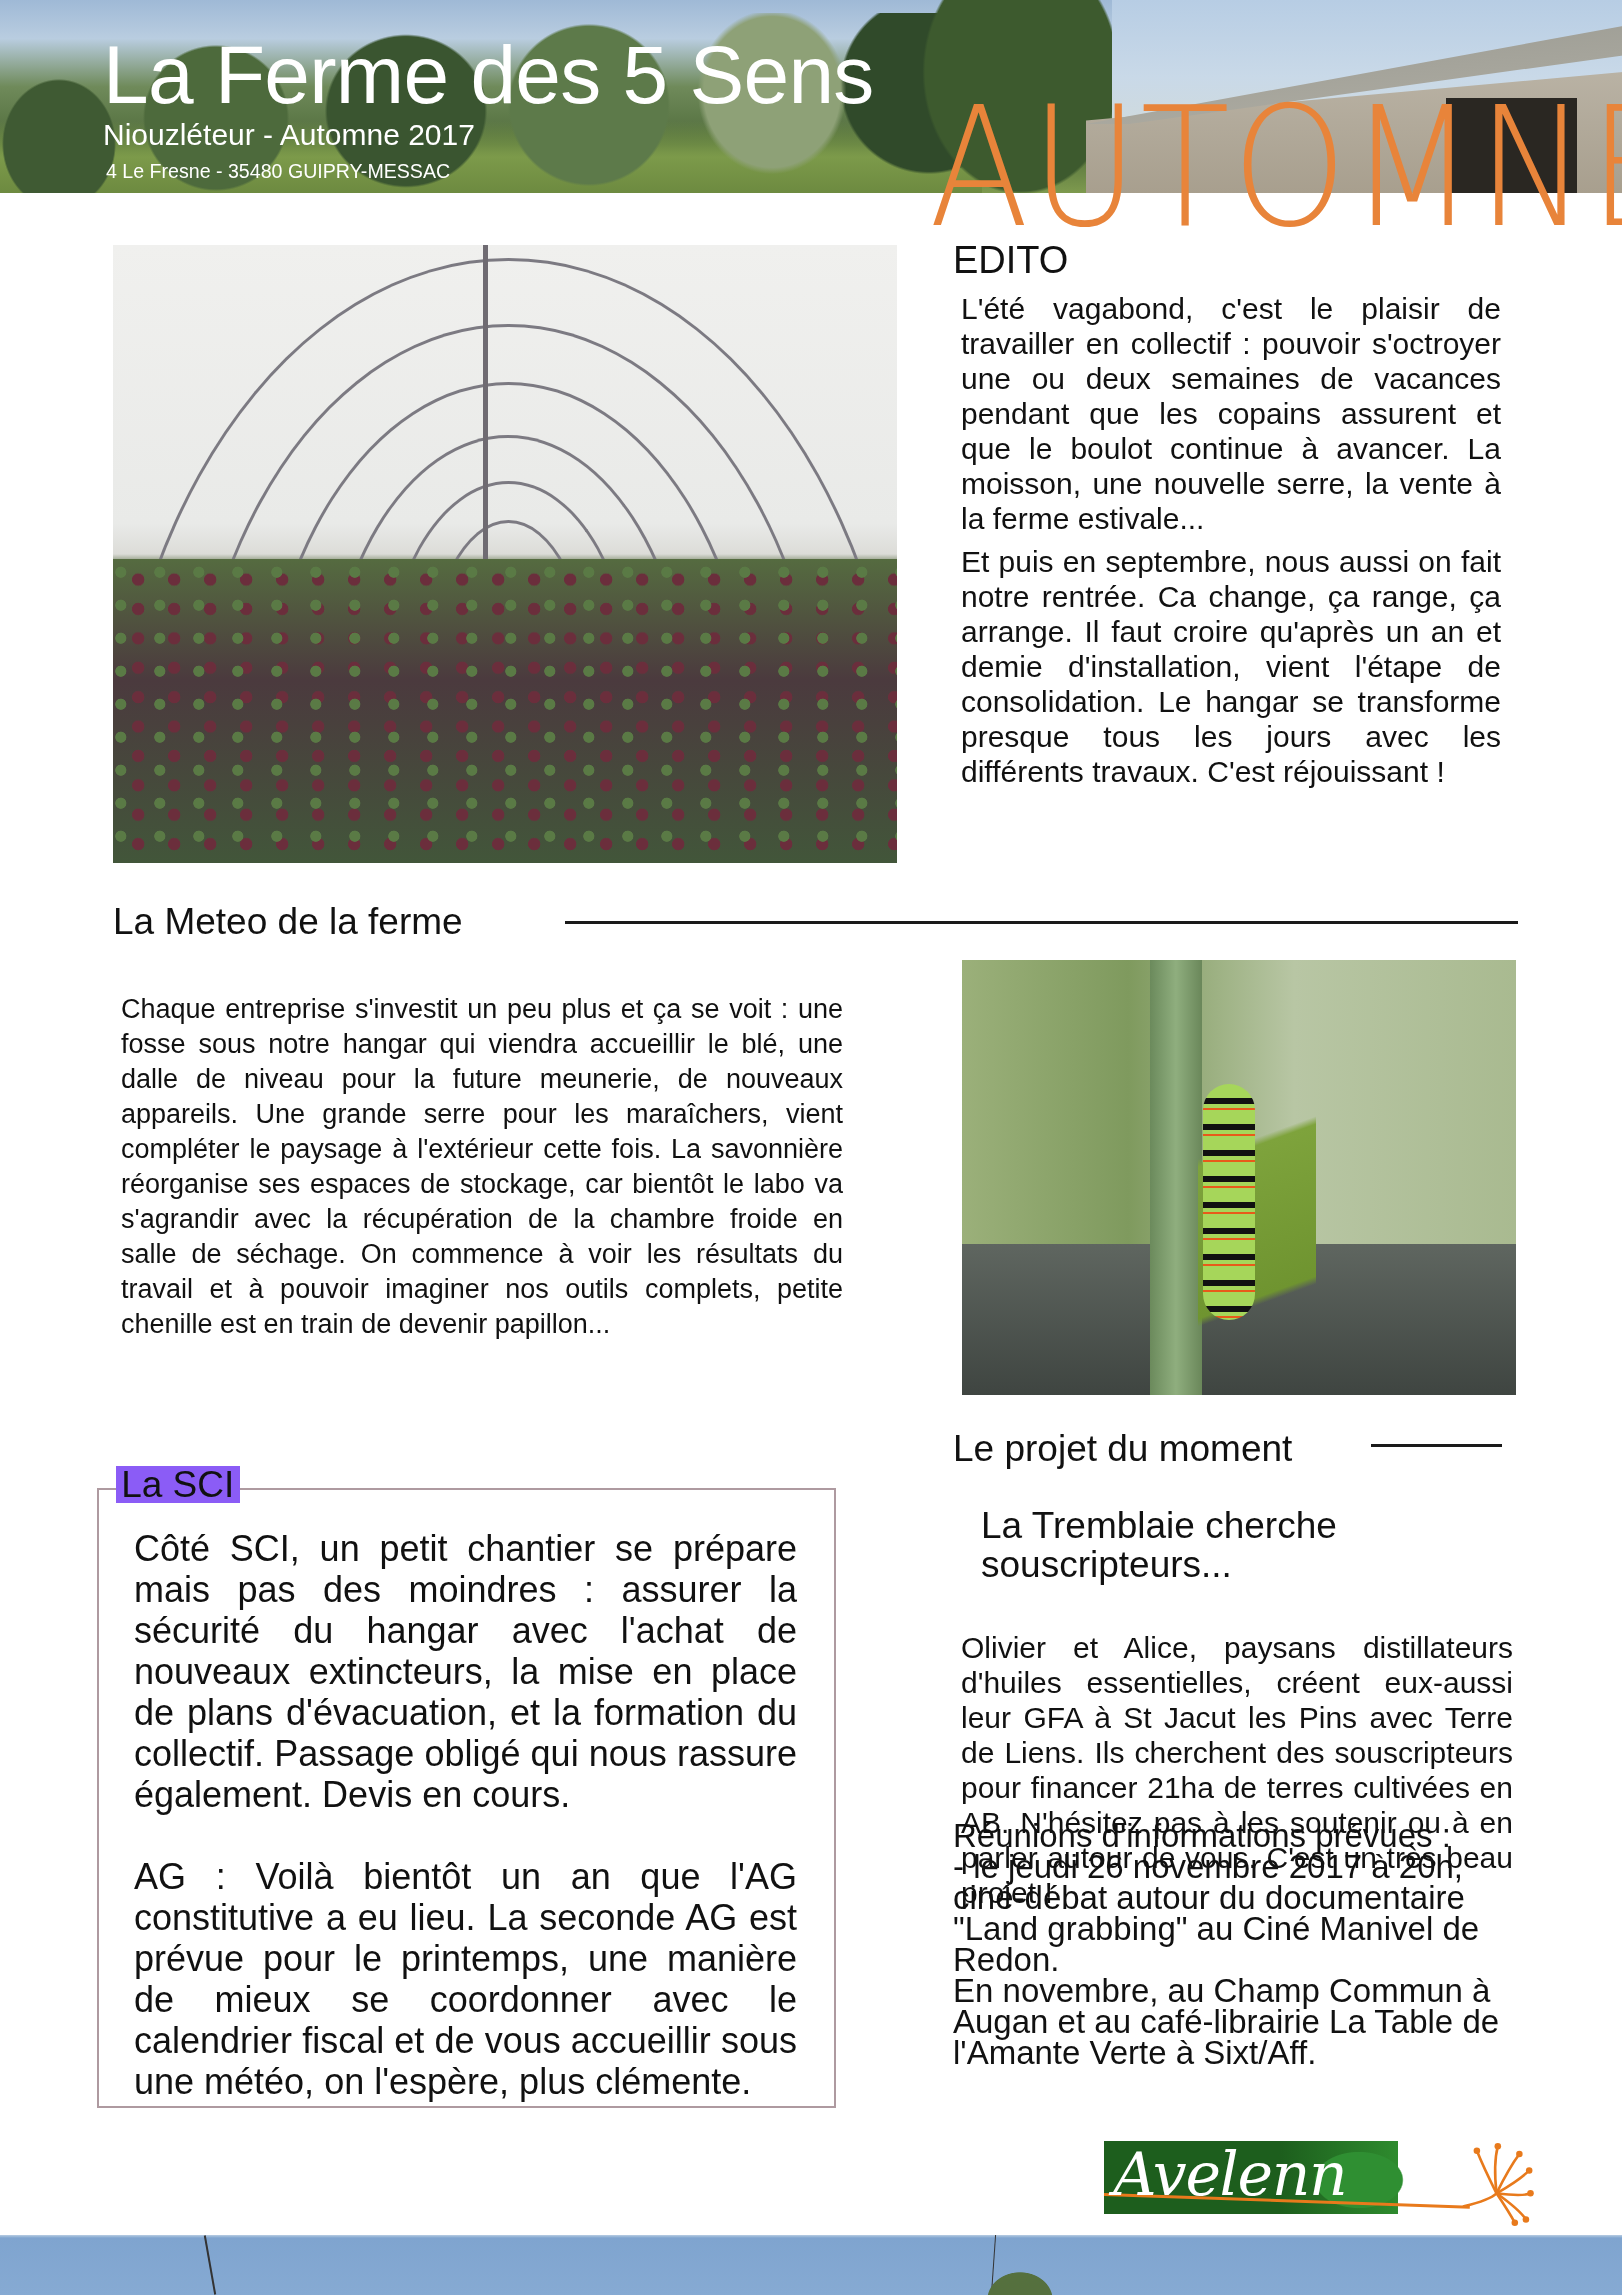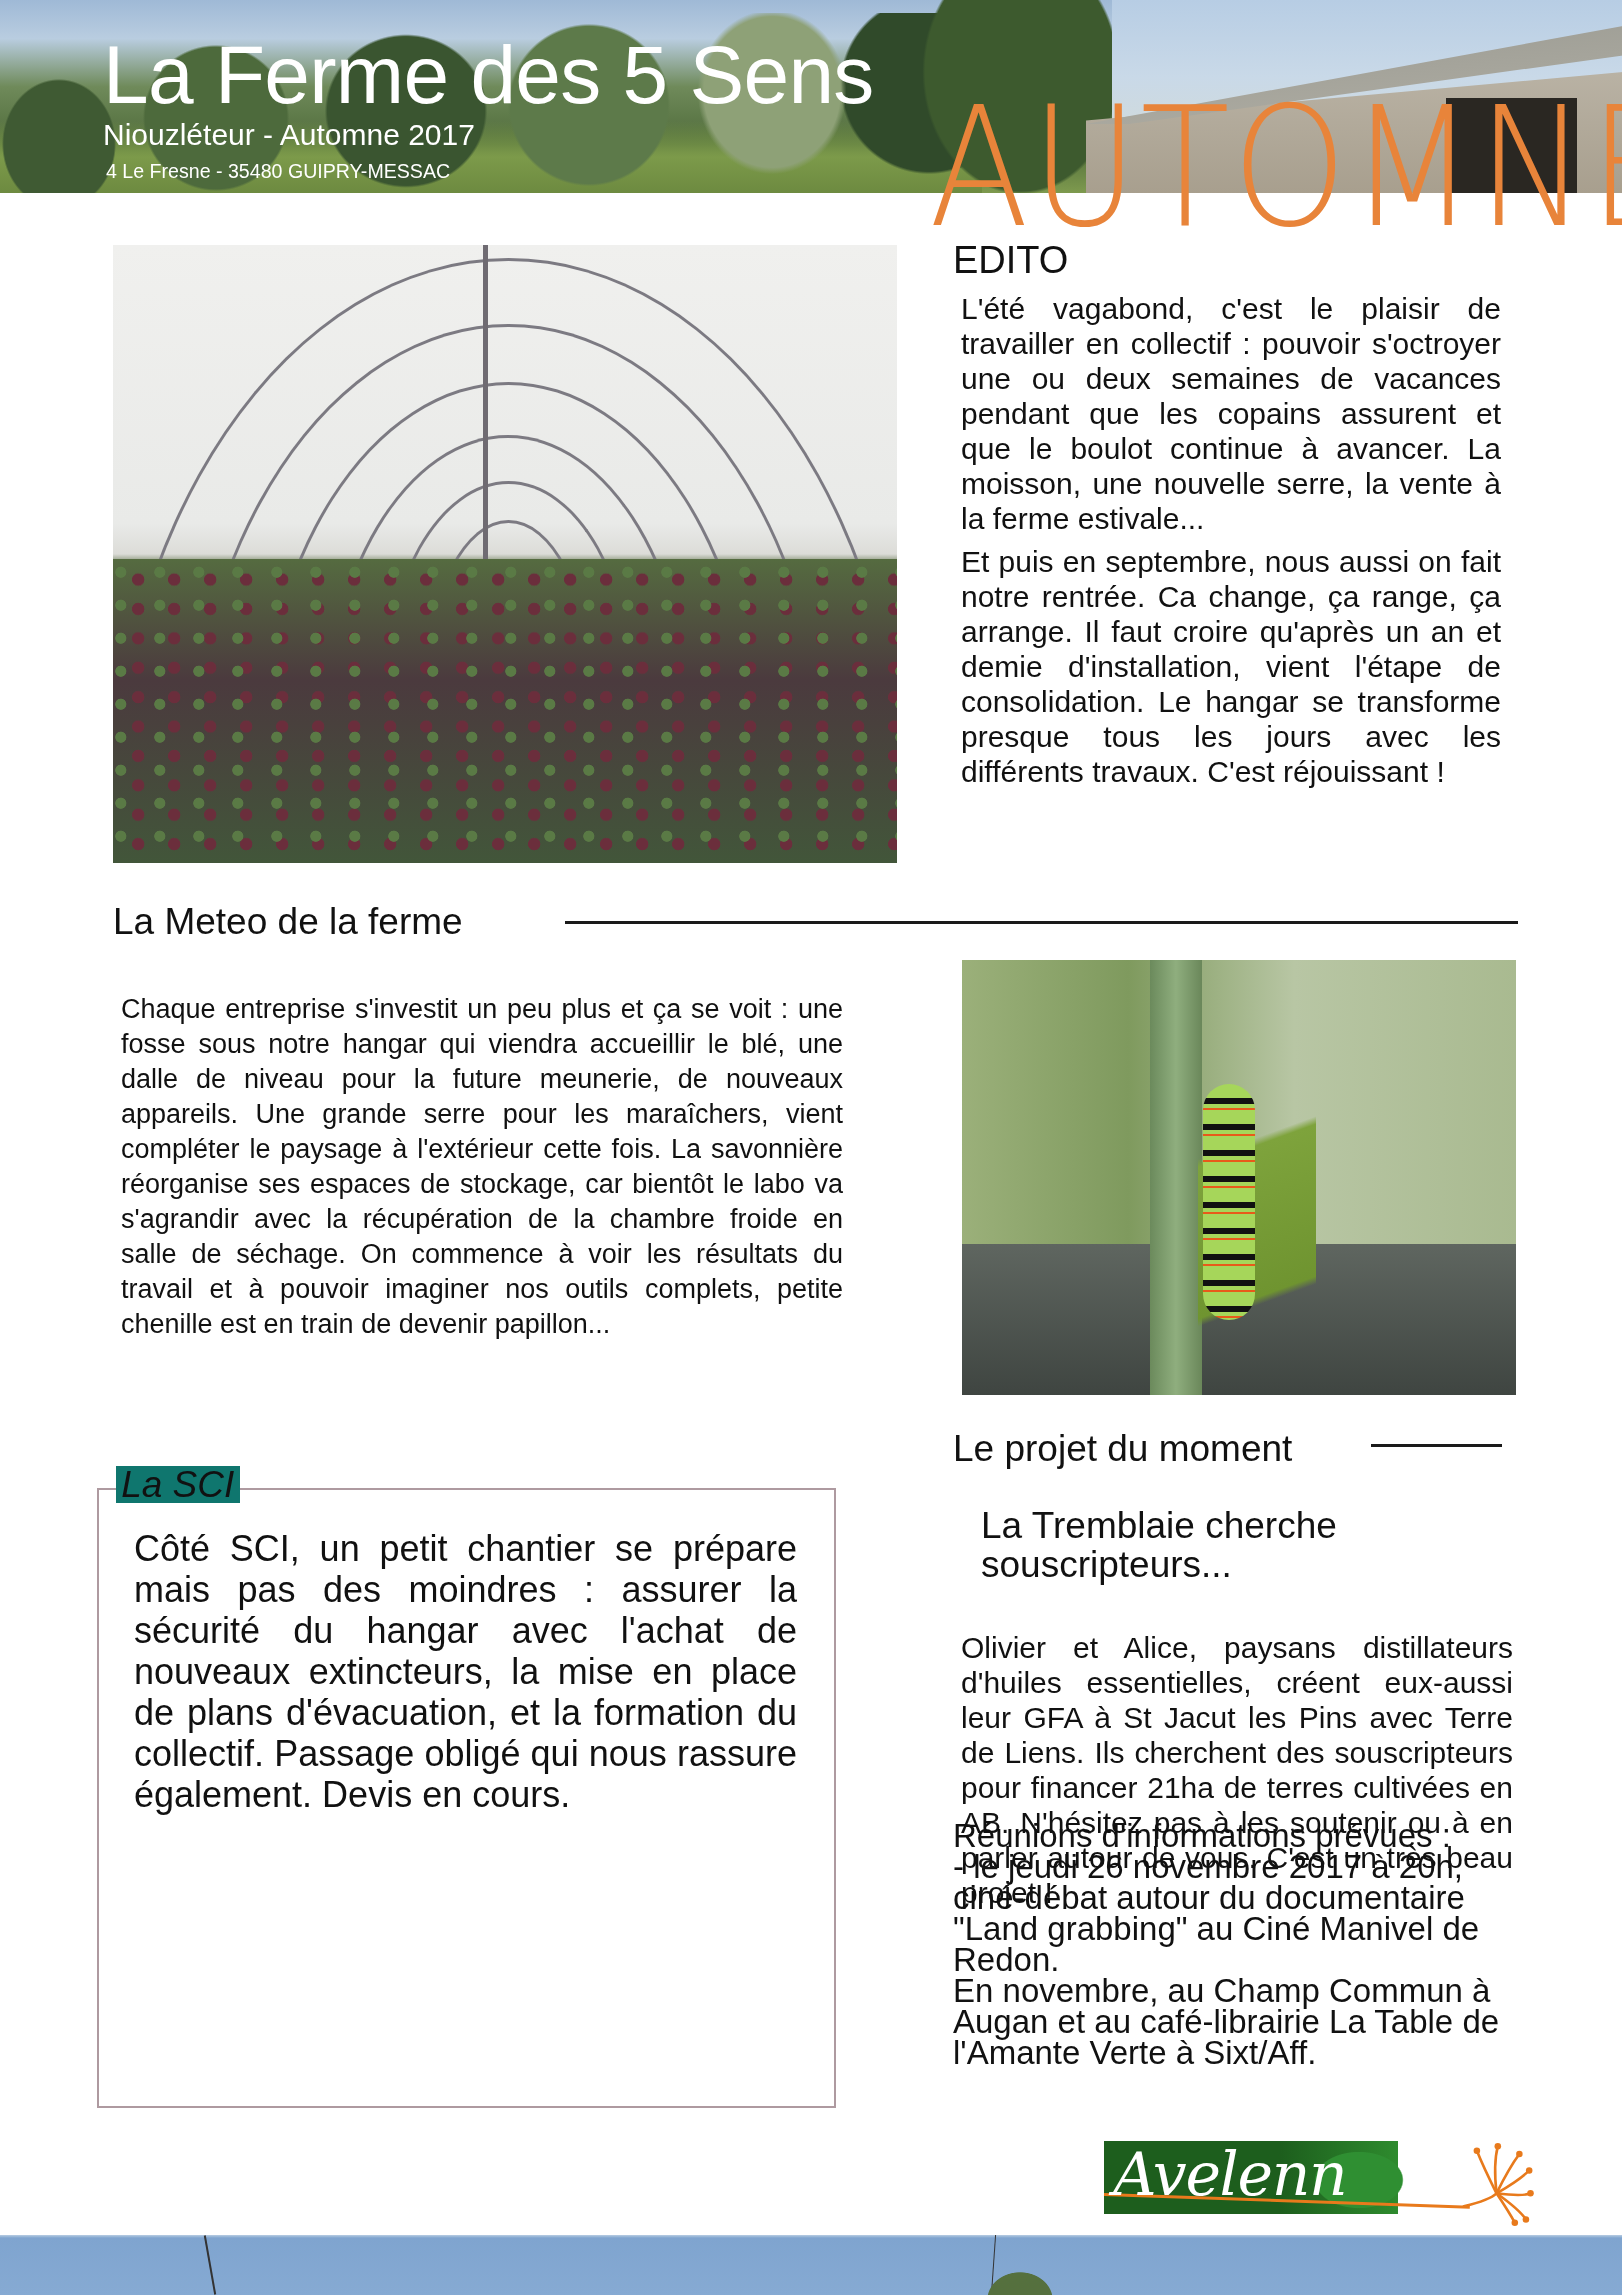--- a/index.html
+++ b/index.html
@@ -119,21 +119,21 @@
   #meteo-rule { left: 565px; top: 921px; width: 953px; height: 2.6px; background: #1a1a1a; }
   #meteo-body {
     left: 113px; top: 984px; width: 738px; font-size: 27px; line-height: 35px;
   }
 
   #sci-box {
     left: 97px; top: 1488px; width: 739px; height: 620px;
     border: 2.6px solid #ae9aa0; box-sizing: border-box;
   }
   #sci-title-wrap {
-    left: 116px; top: 1466px; background: #0f766e; padding: 0 5.2px 0 5.2px; font-style: italic;
+    left: 116px; top: 1466px; background: #8b5cf6; padding: 0 5.2px 0 5.2px;
   }
   #sci-title { font-size: 37px; line-height: 1; position: static; }
   #sci-body {
     left: 126px; top: 1520px; width: 679px; font-size: 36px; line-height: 41px;
   }
   #sci-body p + p { margin-top: 41px; }
 
   #projet-title { left: 953px; top: 1430px; }
   #projet-rule { left: 1371px; top: 1444px; width: 131px; height: 2.6px; background: #1a1a1a; }
   #projet-subtitle {
@@ -227,20 +227,21 @@
   <div class="fronds"></div>
   <div class="larva"></div>
 </div>
 
 <div id="sci-box" class="abs"></div>
 <div id="sci-title-wrap" class="abs">
   <div id="sci-title">La SCI</div>
 </div>
 <div id="sci-body" class="abs body-text">
   <p>Côté SCI, un petit chantier se prépare mais pas des moindres : assurer la sécurité du hangar avec l'achat de nouveaux extincteurs, la mise en place de plans d'évacuation, et la formation du collectif. Passage obligé qui nous rassure également. Devis en cours.</p>
+  <p>AG : Voilà bientôt un an que l'AG constitutive a eu lieu. La seconde AG est prévue pour le printemps, une manière de mieux se coordonner avec le calendrier fiscal et de vous accueillir sous une météo, on l'espère, plus clémente.</p>
 </div>
 
 <div id="projet-title" class="abs heading">Le projet du moment</div>
 <div id="projet-rule" class="abs"></div>
 <div id="projet-subtitle" class="abs heading">La Tremblaie cherche souscripteurs...</div>
 <div id="projet-body" class="abs body-text">
   <p>Olivier et Alice, paysans distillateurs d'huiles essentielles, créent eux-aussi leur GFA à St Jacut les Pins avec Terre de Liens. Ils cherchent des souscripteurs pour financer 21ha de terres cultivées en AB. N'hésitez pas à les soutenir ou à en parler autour de vous. C'est un très beau projet !</p>
 </div>
 <div id="projet-meetings" class="abs">
   <p>Réunions d'informations prévues :</p>

